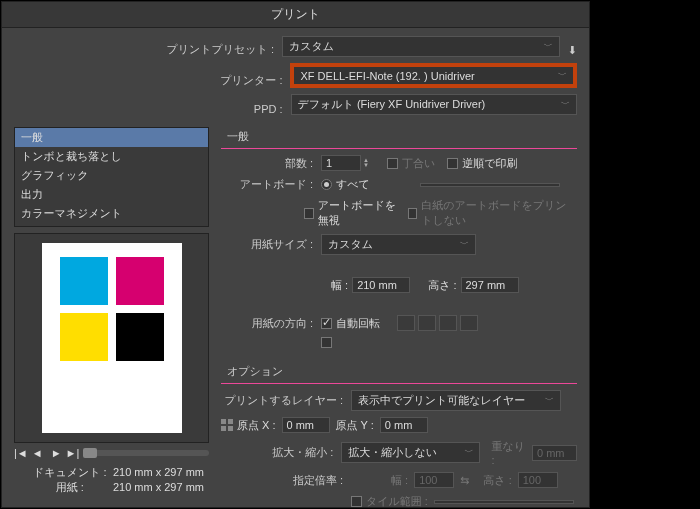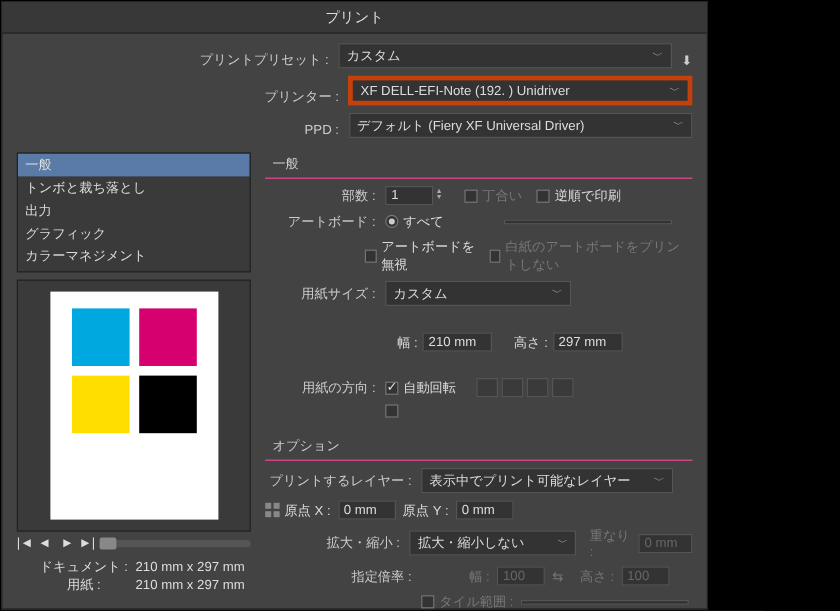--- a/index.html
+++ b/index.html
@@ -70,33 +70,33 @@
     <div class="row">
       <div class="lbl">プリンター :</div>
       <div class="sel highlight" style="width:290px">
         <span>XF DELL-EFI-Note (192.              ) Unidriver</span>
           <span class="chev">﹀</span>
       </div>
     </div>
     <div class="row">
       <div class="lbl">PPD :</div>
       <div class="sel" style="width:290px">
-        <span>デフォルト (Fiery XF Universal Driver)</span>
+        <span>デフォルト (Fiery XF Unidriver Driver)</span>
           <span class="chev">﹀</span>
       </div>
     </div>
   </div>
 
   <div class="main">
     <div class="left">
       <div class="catlist">
         <div class="sel-item">一般</div>
         <div>トンボと裁ち落とし</div>
+        <div>グラフィック</div>
         <div>出力</div>
-        <div>グラフィック</div>
         <div>カラーマネジメント</div>
         <div>…</div>
       </div>
       <div class="preview">
         <div class="page">
           <div class="sw c"></div>
           <div class="sw m"></div>
           <div class="sw y"></div>
           <div class="sw k"></div>
         </div>

